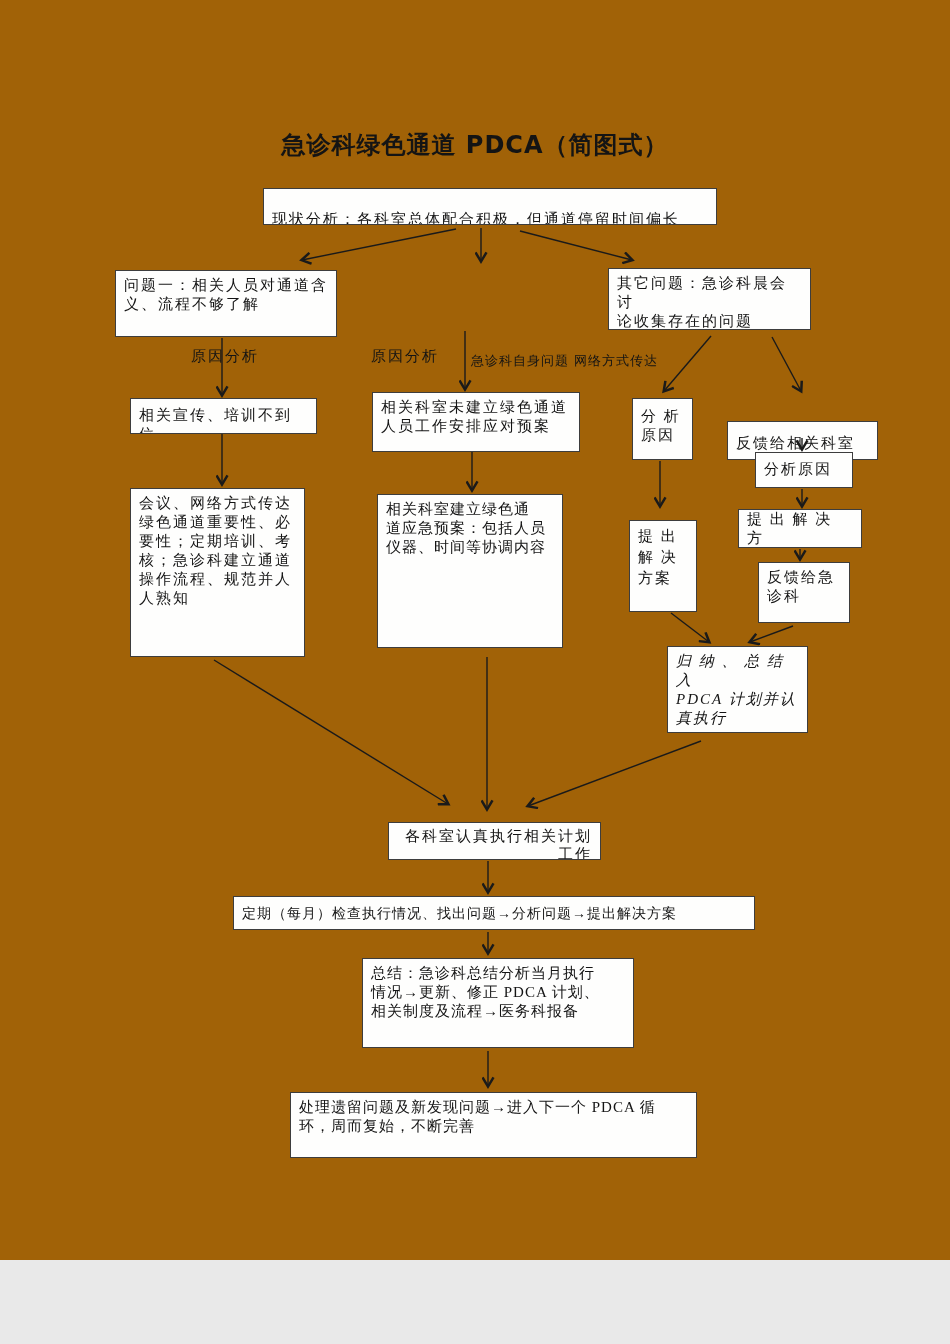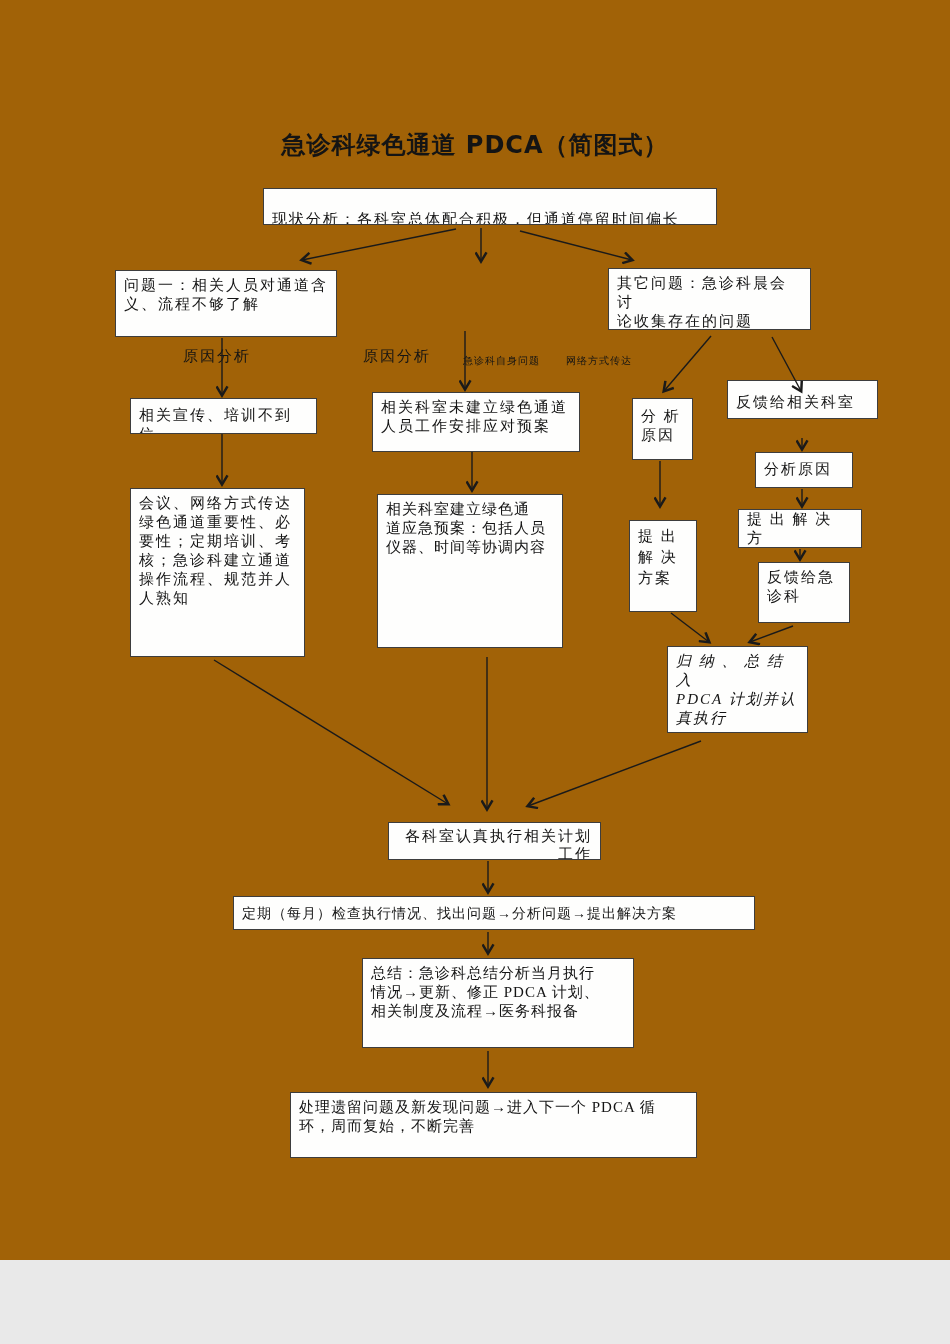--- a/index.html
+++ b/index.html
@@ -26,22 +26,23 @@
     box-sizing:border-box;
     font-size:15px;line-height:19px;letter-spacing:2px;
     padding:5px 8px;
     white-space:pre-line;
     overflow:hidden;
   }
   .lbl{
     position:absolute;
     font-size:15px;line-height:18px;letter-spacing:2px;
     white-space:nowrap;
+    margin-left:8px;
   }
-  .lbl.small{font-size:10px;letter-spacing:1px;}
+  .lbl.small{font-size:13px;letter-spacing:1px;}
   svg.arrows{position:absolute;left:0;top:0;width:950px;height:1344px;pointer-events:none;}
 </style>
 </head>
 <body>
 
 <div class="page">
 
   <div class="title">急诊科绿色通道 PDCA（简图式）</div>
 
   <div class="box" style="left:263px;top:188px;width:454px;height:37px;padding-top:21px;">现状分析：各科室总体配合积极，但通道停留时间偏长</div>
@@ -59,21 +60,21 @@
   <div class="lbl small" style="left:566px;top:352px;">网络方式传达</div>
 
   <div class="box" style="left:130px;top:398px;width:187px;height:36px;padding-top:7px;">相关宣传、培训不到位</div>
 
   <div class="box" style="left:372px;top:392px;width:208px;height:60px;">相关科室未建立绿色通道
 人员工作安排应对预案</div>
 
   <div class="box" style="left:632px;top:398px;width:61px;height:62px;padding:8px 8px;">分 析
 原因</div>
 
-  <div class="box" style="left:727px;top:380px;width:151px;height:39px;padding-top:12px;">反馈给相关科室</div>
+  <div class="box" style="left:727px;top:421px;width:151px;height:39px;padding-top:12px;">反馈给相关科室</div>
 
   <div class="box" style="left:755px;top:452px;width:98px;height:36px;padding-top:7px;">分析原因</div>
 
   <div class="box" style="left:130px;top:488px;width:175px;height:169px;">会议、网络方式传达
 绿色通道重要性、必
 要性；定期培训、考
 核；急诊科建立通道
 操作流程、规范并人
 人熟知</div>
 

